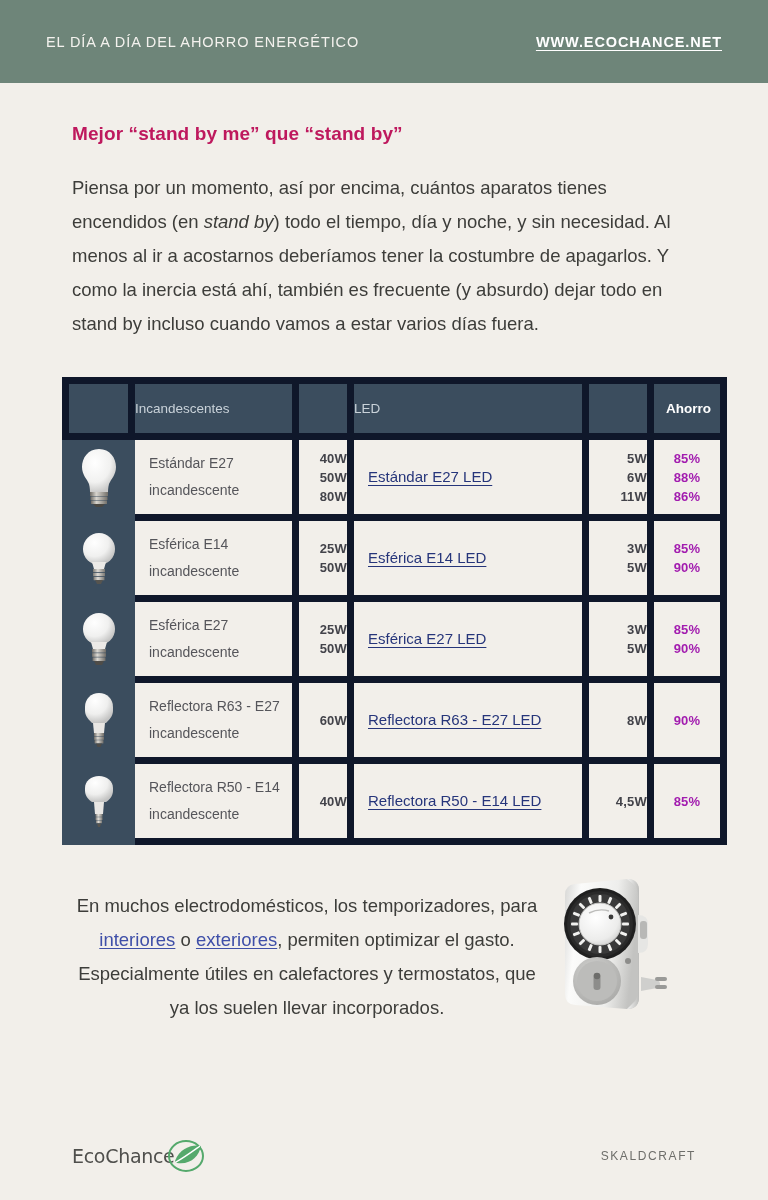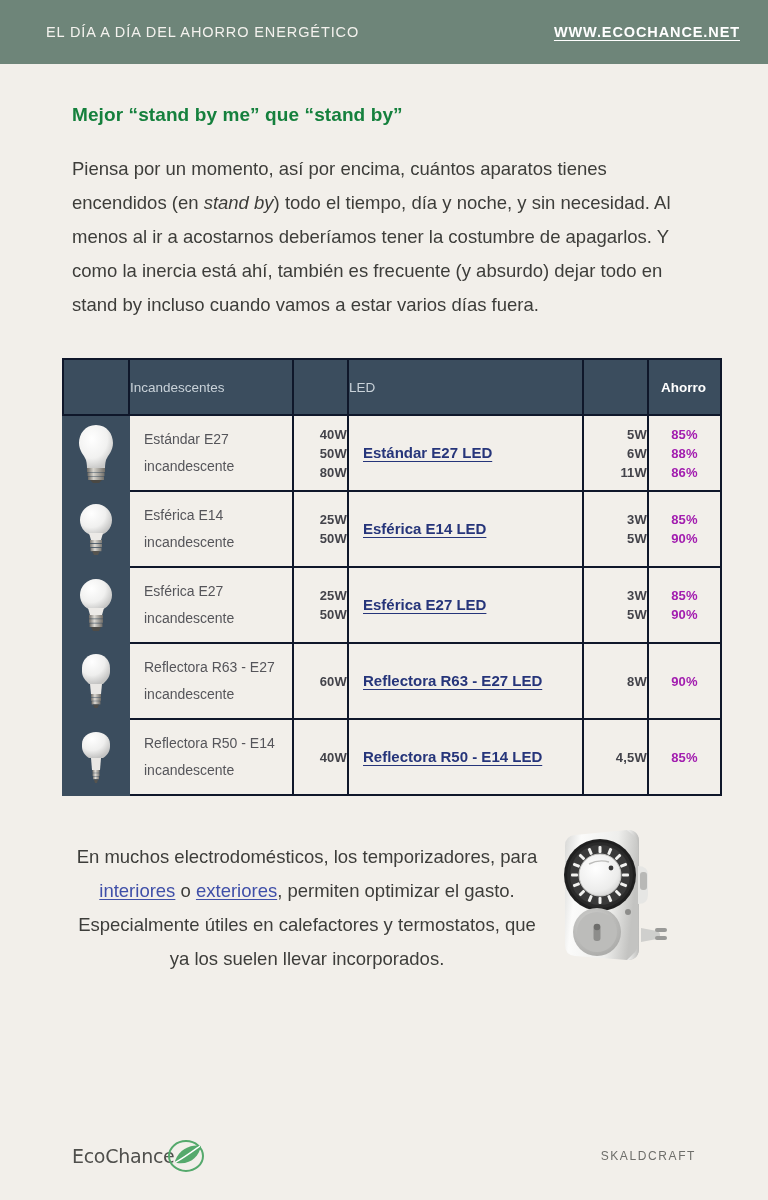--- a/index.html
+++ b/index.html
@@ -11,26 +11,26 @@
     height: 1200px;
     background: #f2efea;
     font-family: "Liberation Sans", sans-serif;
     color: #3b3b39;
     overflow: hidden;
     position: relative;
   }
 
   
   .topbar {
-    height: 64px;
+    height: 83px;
     background: #6e8579;
     display: flex;
     align-items: center;
     justify-content: space-between;
-    padding: 0 28px 0 46px;
+    padding: 0 46px 0 46px;
     box-sizing: border-box;
   }
   .topbar-title {
     color: #f4f2ee;
     font-size: 14.5px;
     letter-spacing: 0.9px;
     font-weight: 400;
   }
   .topbar-link {
     color: #ffffff;
@@ -42,21 +42,21 @@
   }
 
   
   .content {
     padding: 0 50px 0 72px;
   }
 
   h2.section-heading {
     font-size: 19px;
     font-weight: 700;
-    color: #15803d;
+    color: #be185d;
     margin: 40px 0 0 0;
     letter-spacing: 0.1px;
   }
 
   p.body-text {
     font-size: 18.5px;
     line-height: 34px;
     color: #3d3d3a;
     margin: 26px 0 0 0;
     max-width: 620px;
@@ -83,21 +83,21 @@
   }
   table.bulb-table col.c-icon   { width: 66px; }
   table.bulb-table col.c-inc    { width: 164px; }
   table.bulb-table col.c-incw   { width: 55px; }
   table.bulb-table col.c-led    { width: 235px; }
   table.bulb-table col.c-ledw   { width: 65px; }
   table.bulb-table col.c-save   { width: 73px; }
 
   table.bulb-table th,
   table.bulb-table td {
-    border: 2px solid #0f172a;
+    border: 7px solid #0f172a;
     padding: 0;
     vertical-align: middle;
   }
   thead th {
     background: #3b4d5e;
     height: 56px;
     border-color: #4d5f6f;
     color: #c9d2d9;
     font-weight: 400;
     font-size: 13.5px;
@@ -131,21 +131,21 @@
     font-weight: 700;
     text-align: right;
     line-height: 19px;
     letter-spacing: 0.2px;
   }
   tbody td.cell-led {
     padding: 10px 14px;
   }
   tbody td.cell-led a {
     color: #26357a;
-    font-weight: 700;
+    font-weight: 400;
     font-size: 15px;
     text-decoration: underline;
     text-underline-offset: 3px;
   }
   tbody td.cell-save {
     font-size: 13px;
     color: #a21caf;
     font-weight: 700;
     text-align: center;
     line-height: 19px;

